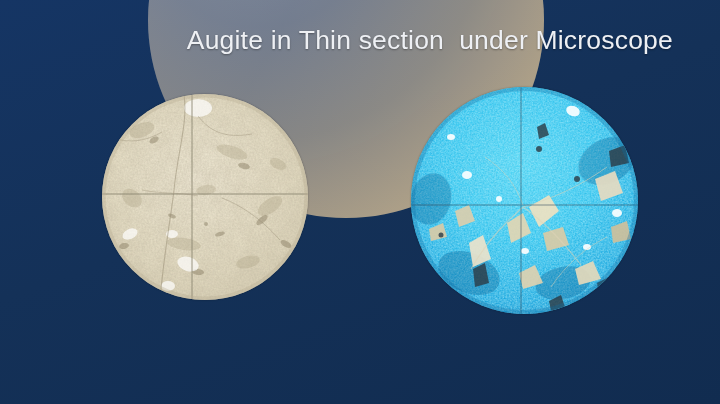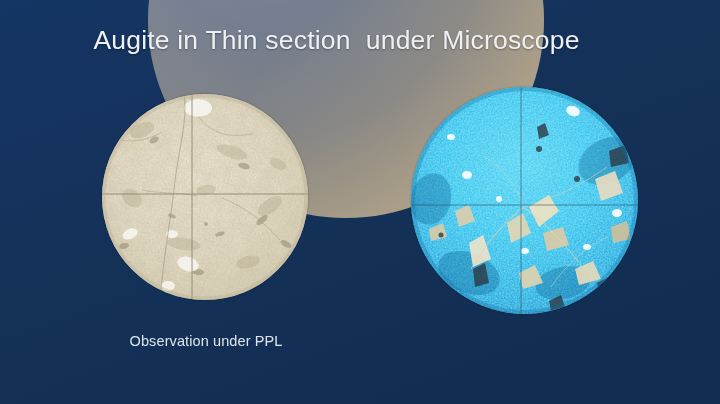--- a/index.html
+++ b/index.html
@@ -46,21 +46,21 @@
         rgba(140,146,158,0.12) 40%,
         rgba(206,186,150,0.30) 100%);
   }
 
   
   #title {
     position: absolute;
     left: 0;
     top: 25px;
     width: 673px;
-    text-align: center;
+    text-align: right;
     color: #eef0f4;
     font-size: 26.5px;
     font-weight: 400;
     letter-spacing: 0.2px;
     white-space: pre;
     text-shadow: 0 1px 2px rgba(0,0,0,0.35);
   }
 
   
   .scope {
@@ -170,21 +170,20 @@
 
       <g stroke="#8a8470" opacity="0.85">
         <line x1="0" y1="100" x2="206" y2="100" stroke-width="1"></line>
         <line x1="90" y1="0" x2="90" y2="206" stroke-width="1"></line>
       </g>
 
       <circle cx="103" cy="103" r="102" fill="none" stroke="#b9ae92" stroke-width="5" opacity="0.38"></circle>
     </svg>
   </div>
 
-  <div class="caption" id="caption-ppl">Observation under PPL</div>
 
   <div class="scope" id="scope-xpl">
     <svg class="scope-svg" viewBox="0 0 227 227" preserveAspectRatio="none">
       <defs>
         <radialGradient id="xplBase" cx="48%" cy="34%" r="75%">
           <stop offset="0%" stop-color="#4fd6f5"></stop>
           <stop offset="45%" stop-color="#2ec4ef"></stop>
           <stop offset="80%" stop-color="#1aa8e0"></stop>
           <stop offset="100%" stop-color="#1287c4"></stop>
         </radialGradient>

